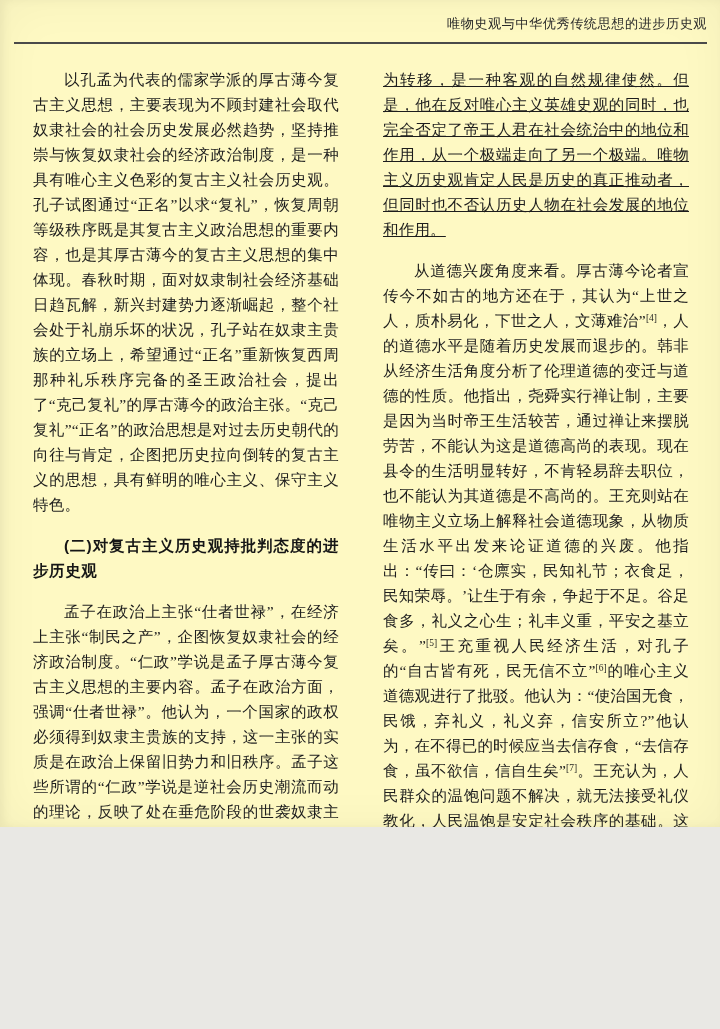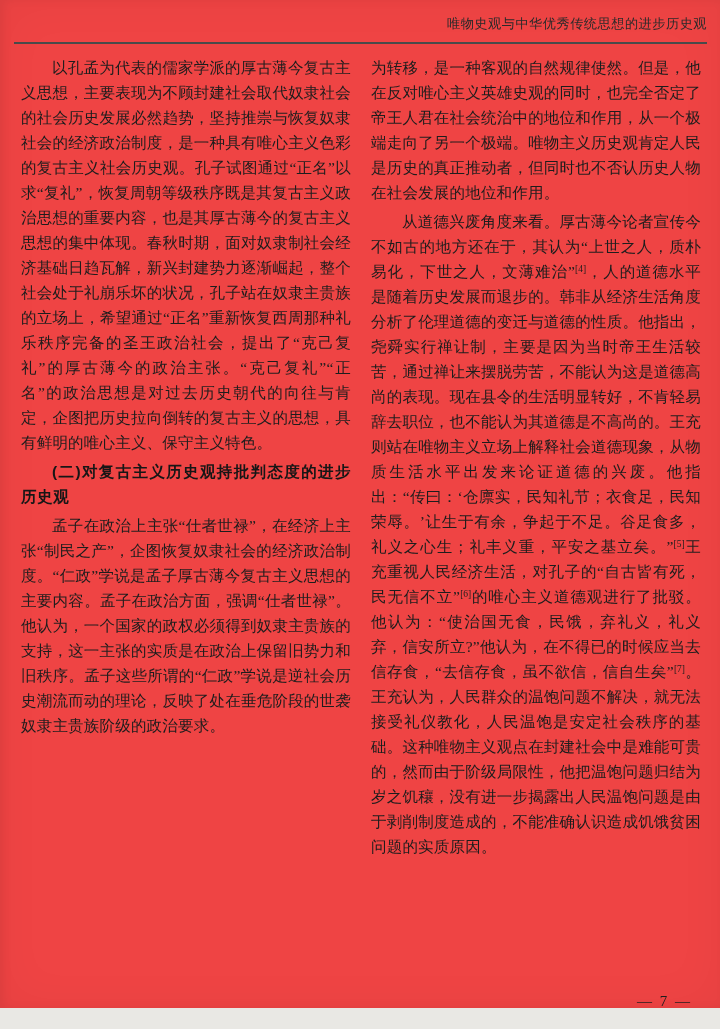--- a/index.html
+++ b/index.html
@@ -3,22 +3,22 @@
 <meta charset="utf-8">
 <style>
   html, body { margin: 0; padding: 0; }
   body {
     width: 720px; height: 1029px;
     font-family: "Liberation Serif", serif;
     background: #e9e8e4;
   }
   .page {
     position: relative;
-    width: 720px; height: 1008px;
-    background: #ef4444;
+    width: 720px; height: 827px;
+    background: #fef9c3;
     box-shadow: inset 0 0 50px rgba(0,0,0,0.045), inset 4px 0 10px rgba(0,0,0,0.05);
     overflow: hidden;
     color: #1d1d1d;
   }
   .page-header {
     position: absolute;
     top: 15px; right: 13px;
     font-size: 13.2px;
     letter-spacing: 0.5px;
     color: #2a2a2a;
@@ -32,29 +32,29 @@
   }
   .columns {
     position: absolute;
     top: 51px; left: 17px;
     width: 689px;
     display: flex;
     gap: 12px;
   }
   .column { width: 338px; }
   .para {
-    margin: 4px;
+    margin: 16px;
     font-size: 15.5px;
     line-height: 25px;
     text-align: justify;
     text-indent: 2em;
     letter-spacing: 0.2px;
     color: #1d1d1d;
   }
-  .para.no-indent { text-indent: 0; }
+  .para.no-indent { text-indent: 0; text-decoration: underline; }
   .para.heading {
     font-family: "Liberation Sans", sans-serif;
     font-weight: 700;
     letter-spacing: 0.6px;
     color: #161616;
   }
   .para sup.cite {
     font-size: 9.5px;
     line-height: 0;
     vertical-align: baseline;

